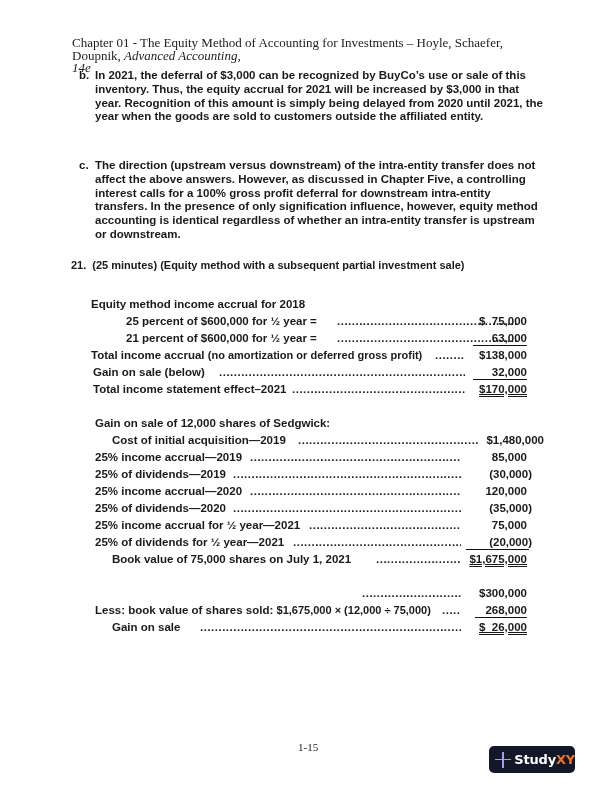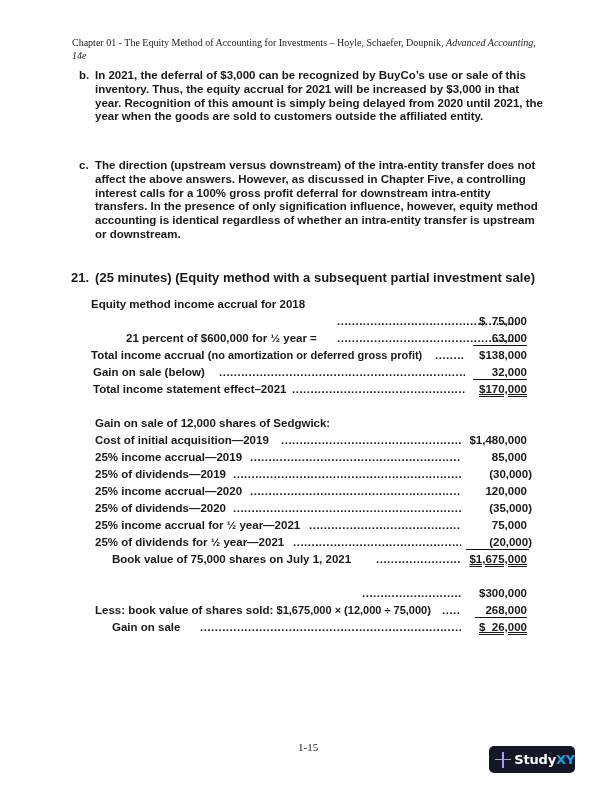--- a/index.html
+++ b/index.html
@@ -1,30 +1,30 @@
 <!DOCTYPE html>
 <html><head>
 <meta charset="utf-8">
 <style>
   html, body { margin: 0; padding: 0; background: #ffffff; }
   body { width: 612px; height: 792px; position: relative; overflow: hidden; color: #111; }
   .header {
     position: absolute; left: 72px; top: 37px; width: 470px;
-    font-family: "Liberation Serif", serif; font-size: 10px; line-height: 12.5px; color: #222;
+    font-family: "Liberation Serif", serif; font-size: 13px; line-height: 12.5px; color: #222;
   }
   .header i { font-style: italic; }
   .para {
     position: absolute; left: 95px; width: 450px;
     font-family: "Liberation Sans", sans-serif; font-weight: bold;
     font-size: 11.5px; line-height: 13.8px; color: #1a1a1a;
   }
   .para .letter { position: absolute; left: -16px; top: 0; }
   .q-title {
-    position: absolute; left: 71px; top: 270px;
-    font-family: "Liberation Sans", sans-serif; font-weight: bold; font-size: 13px; color: #1a1a1a;
+    position: absolute; left: 71px; top: 259px;
+    font-family: "Liberation Sans", sans-serif; font-weight: bold; font-size: 11px; color: #1a1a1a;
   }
   .q-title .num { margin-right: 6px; }
   .row {
     position: absolute; height: 14px;
     font-family: "Liberation Sans", sans-serif; font-weight: bold; font-size: 11.5px;
     line-height: 14px; color: #1a1a1a; white-space: nowrap;
   }
   .row .label { position: absolute; top: 0; white-space: nowrap; }
   .row .label .small { font-size: 11px; }
   .amt { position: absolute; top: 0; right: 0; text-align: left; white-space: pre; }
@@ -37,21 +37,21 @@
     font-family: Liberation Serif, serif; font-size: 11px; color: #222;
   }
   .badge {
     position: absolute; left: 489px; top: 746px; width: 86px; height: 27px;
     background: #141726; border-radius: 5px; display: flex; align-items: center;
   }
   .badge .plus { width: 16px; height: 16px; margin-left: 6px; position: relative; }
   .badge .plus::before { content: ""; position: absolute; left: 7px; top: 0; width: 1.5px; height: 16px; background: #a79cf2; }
   .badge .plus::after { content: ""; position: absolute; top: 7px; left: 0; height: 1.5px; width: 16px; background: #a79cf2; }
   .badge .brand { font-family: "DejaVu Sans", sans-serif; font-weight: bold; font-size: 13px; color: #ffffff; margin-left: 6px; letter-spacing: -0.2px; }
-  .badge .brand .xy { color: #0ea5e9; }
+  .badge .brand .xy { color: #f97316; }
 </style>
 </head>
 <body>
 
 <div class="header">
   <span>Chapter 01 - The Equity Method of Accounting for Investments – Hoyle, Schaefer, Doupnik, </span><i>Advanced Accounting,</i><br>
   <i>14e</i>
 </div>
 
 <div class="para" style="top:69px;">
@@ -66,20 +66,21 @@
 
 <div class="q-title">
   <span class="num">21.</span><span>(25 minutes) (Equity method with a subsequent partial investment sale)</span>
 </div>
 
 <div class="row" style="left:91px; top:297px; width:440px;">
   <span class="label" style="left:0;">Equity method income accrual for 2018</span>
 </div>
 
 <div class="row" style="left:91px; top:314px; width:436px;">
+  <span class="label" style="left:35px;">25 percent of $600,000 for ½ year =</span>
   <span class="dots" style="left:246px; width:215px;">.................................................</span>
   <span class="amt">$  75,000</span>
 </div>
 
 <div class="row" style="left:91px; top:331px; width:436px;">
   <span class="label" style="left:35px;">21 percent of $600,000 for ½ year =</span>
   <span class="dots" style="left:246px; width:215px;">.................................................</span>
   <span class="amt">63,000</span>
 </div>
 <div class="ul-wide" style="left:473px; top:345px; width:54px;"></div>
@@ -100,21 +101,21 @@
 <div class="row" style="left:91px; top:382px; width:436px;">
   <span class="label" style="left:2px;">Total income statement effect–2021</span>
   <span class="dots" style="left:201px; width:173px;">.....................................................</span>
   <span class="amt dul">$170,000</span>
 </div>
 
 <div class="row" style="left:95px; top:416px; width:440px;">
   <span class="label" style="left:0;">Gain on sale of 12,000 shares of Sedgwick:</span>
 </div>
 
-<div class="row" style="left:95px; top:433px; width:432px;">
+<div class="row" style="left:112px; top:433px; width:432px;">
   <span class="label" style="left:0;">Cost of initial acquisition—2019</span>
   <span class="dots" style="left:186px; width:180px;">.......................................................</span>
   <span class="amt">$1,480,000</span>
 </div>
 
 <div class="row" style="left:95px; top:450px; width:432px;">
   <span class="label" style="left:0;">25% income accrual—2019</span>
   <span class="dots" style="left:155px; width:211px;">.................................................................</span>
   <span class="amt">85,000</span>
 </div>

